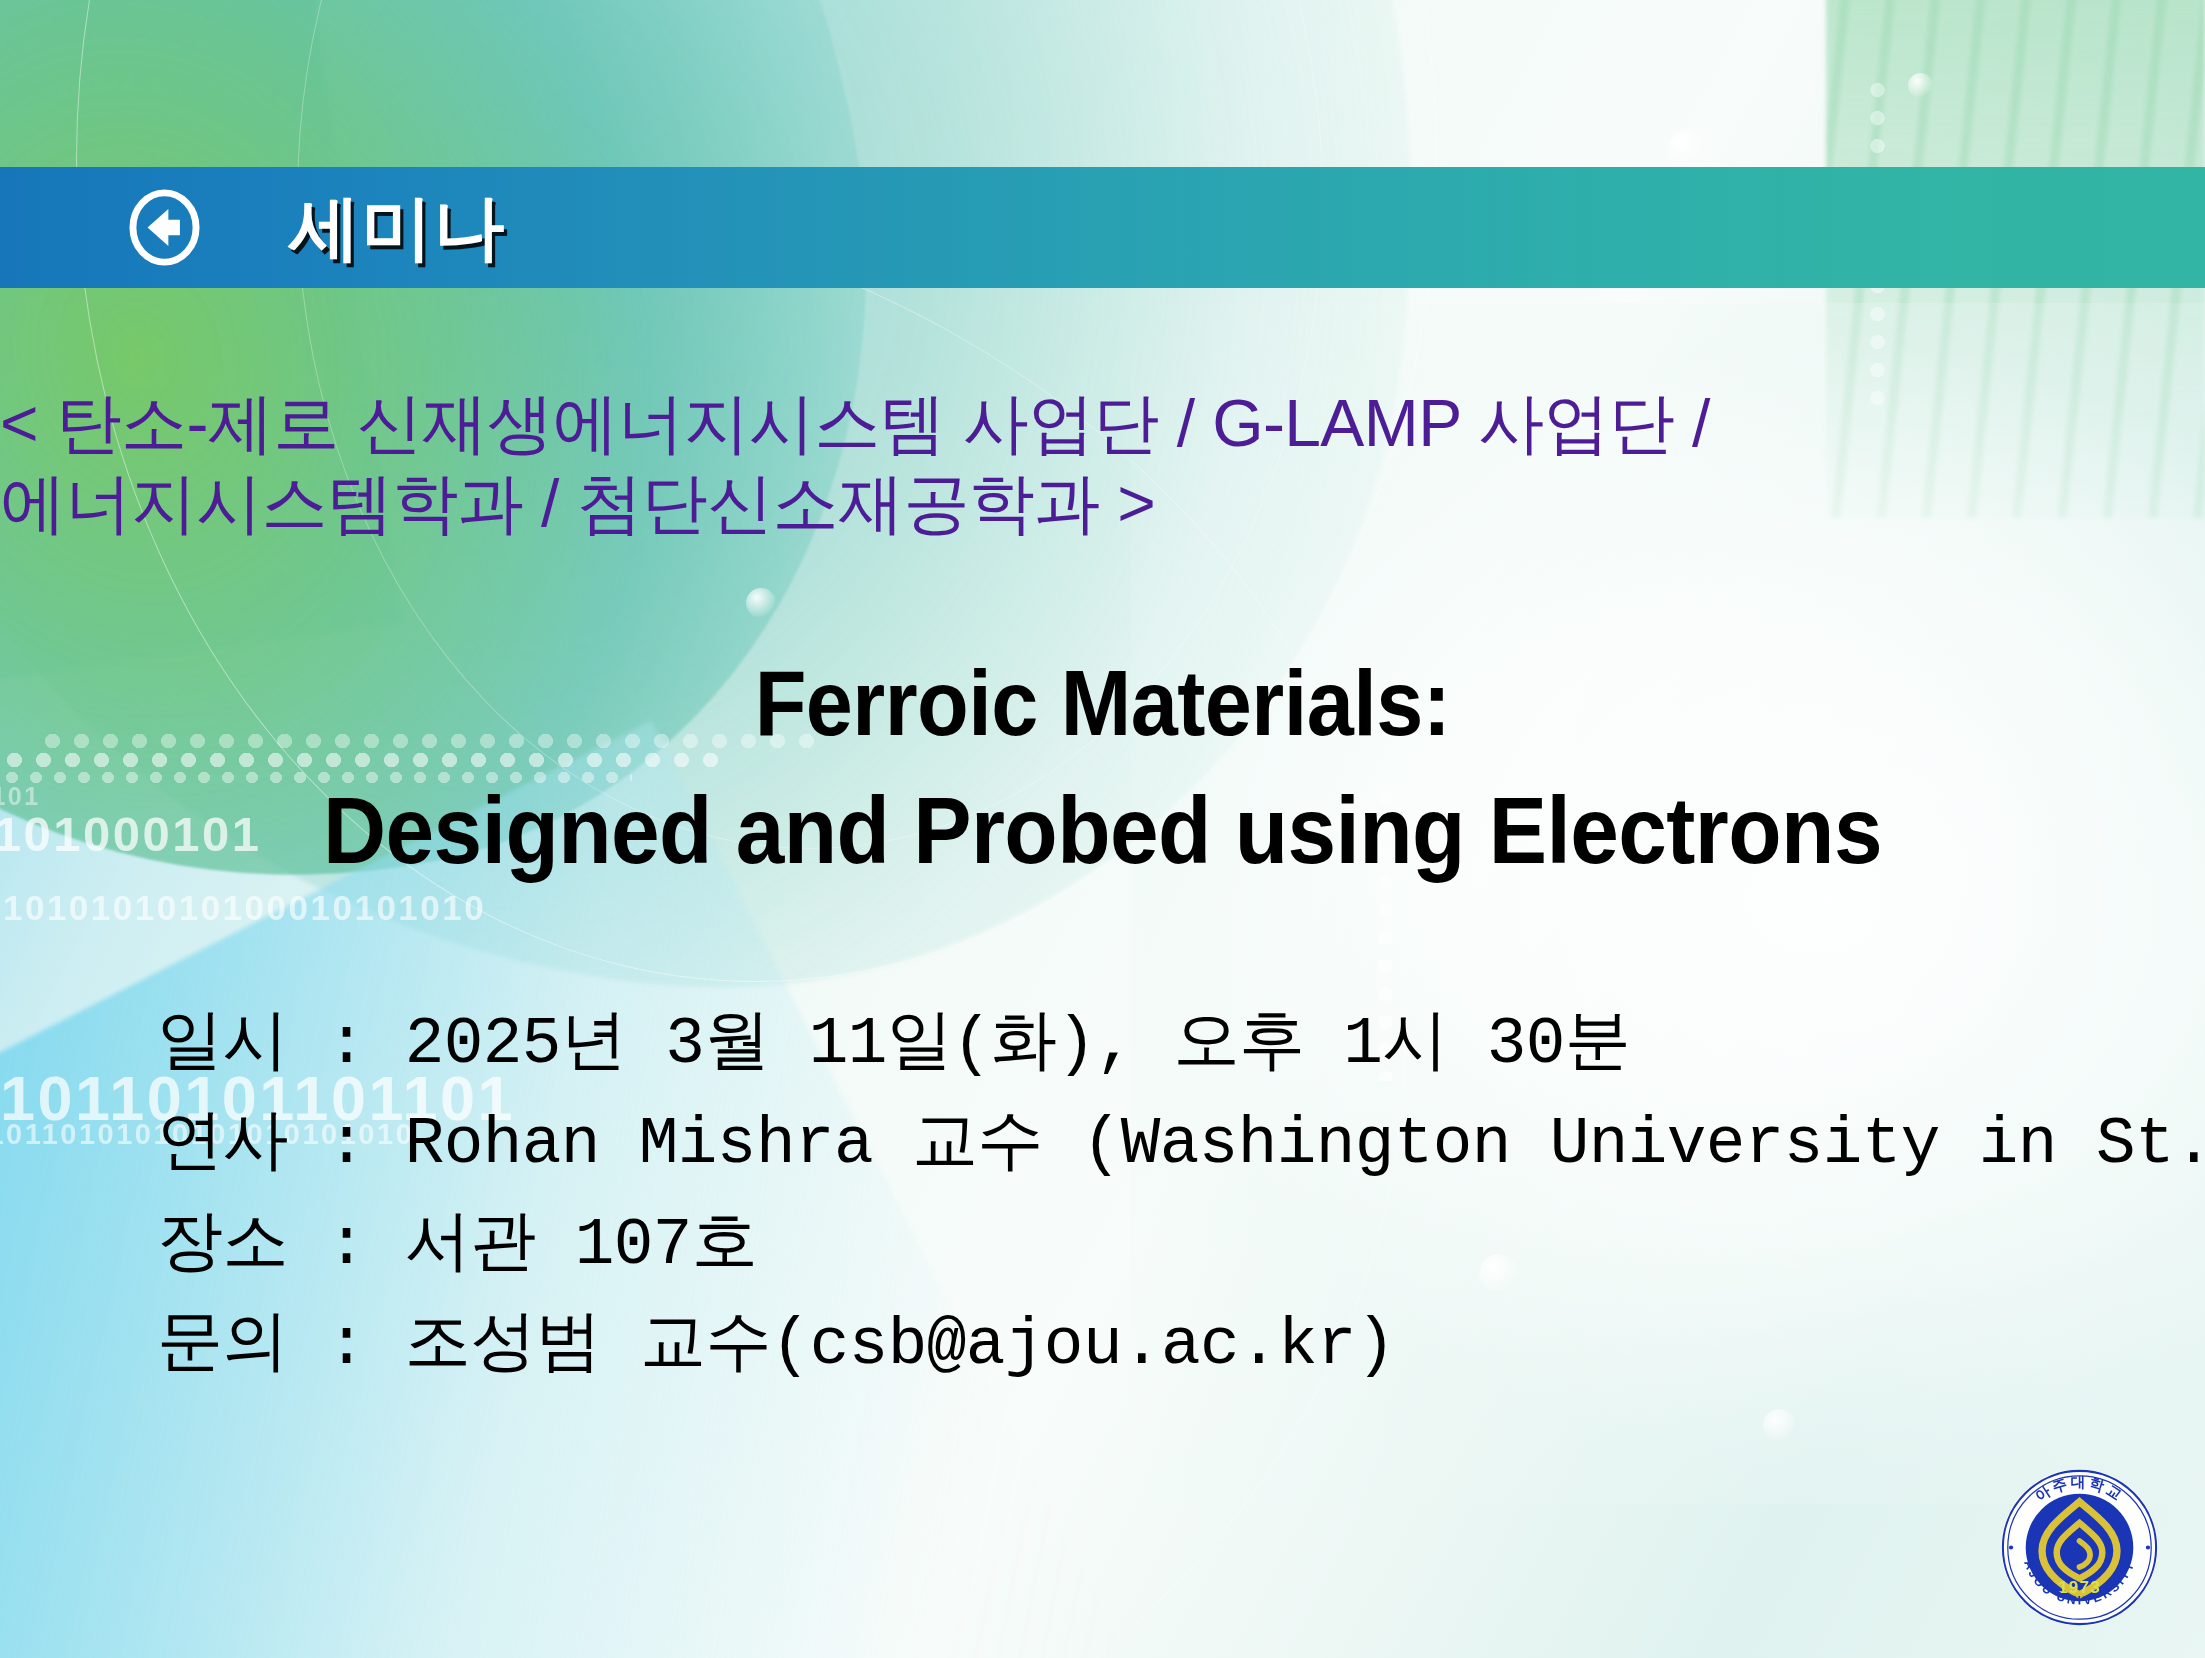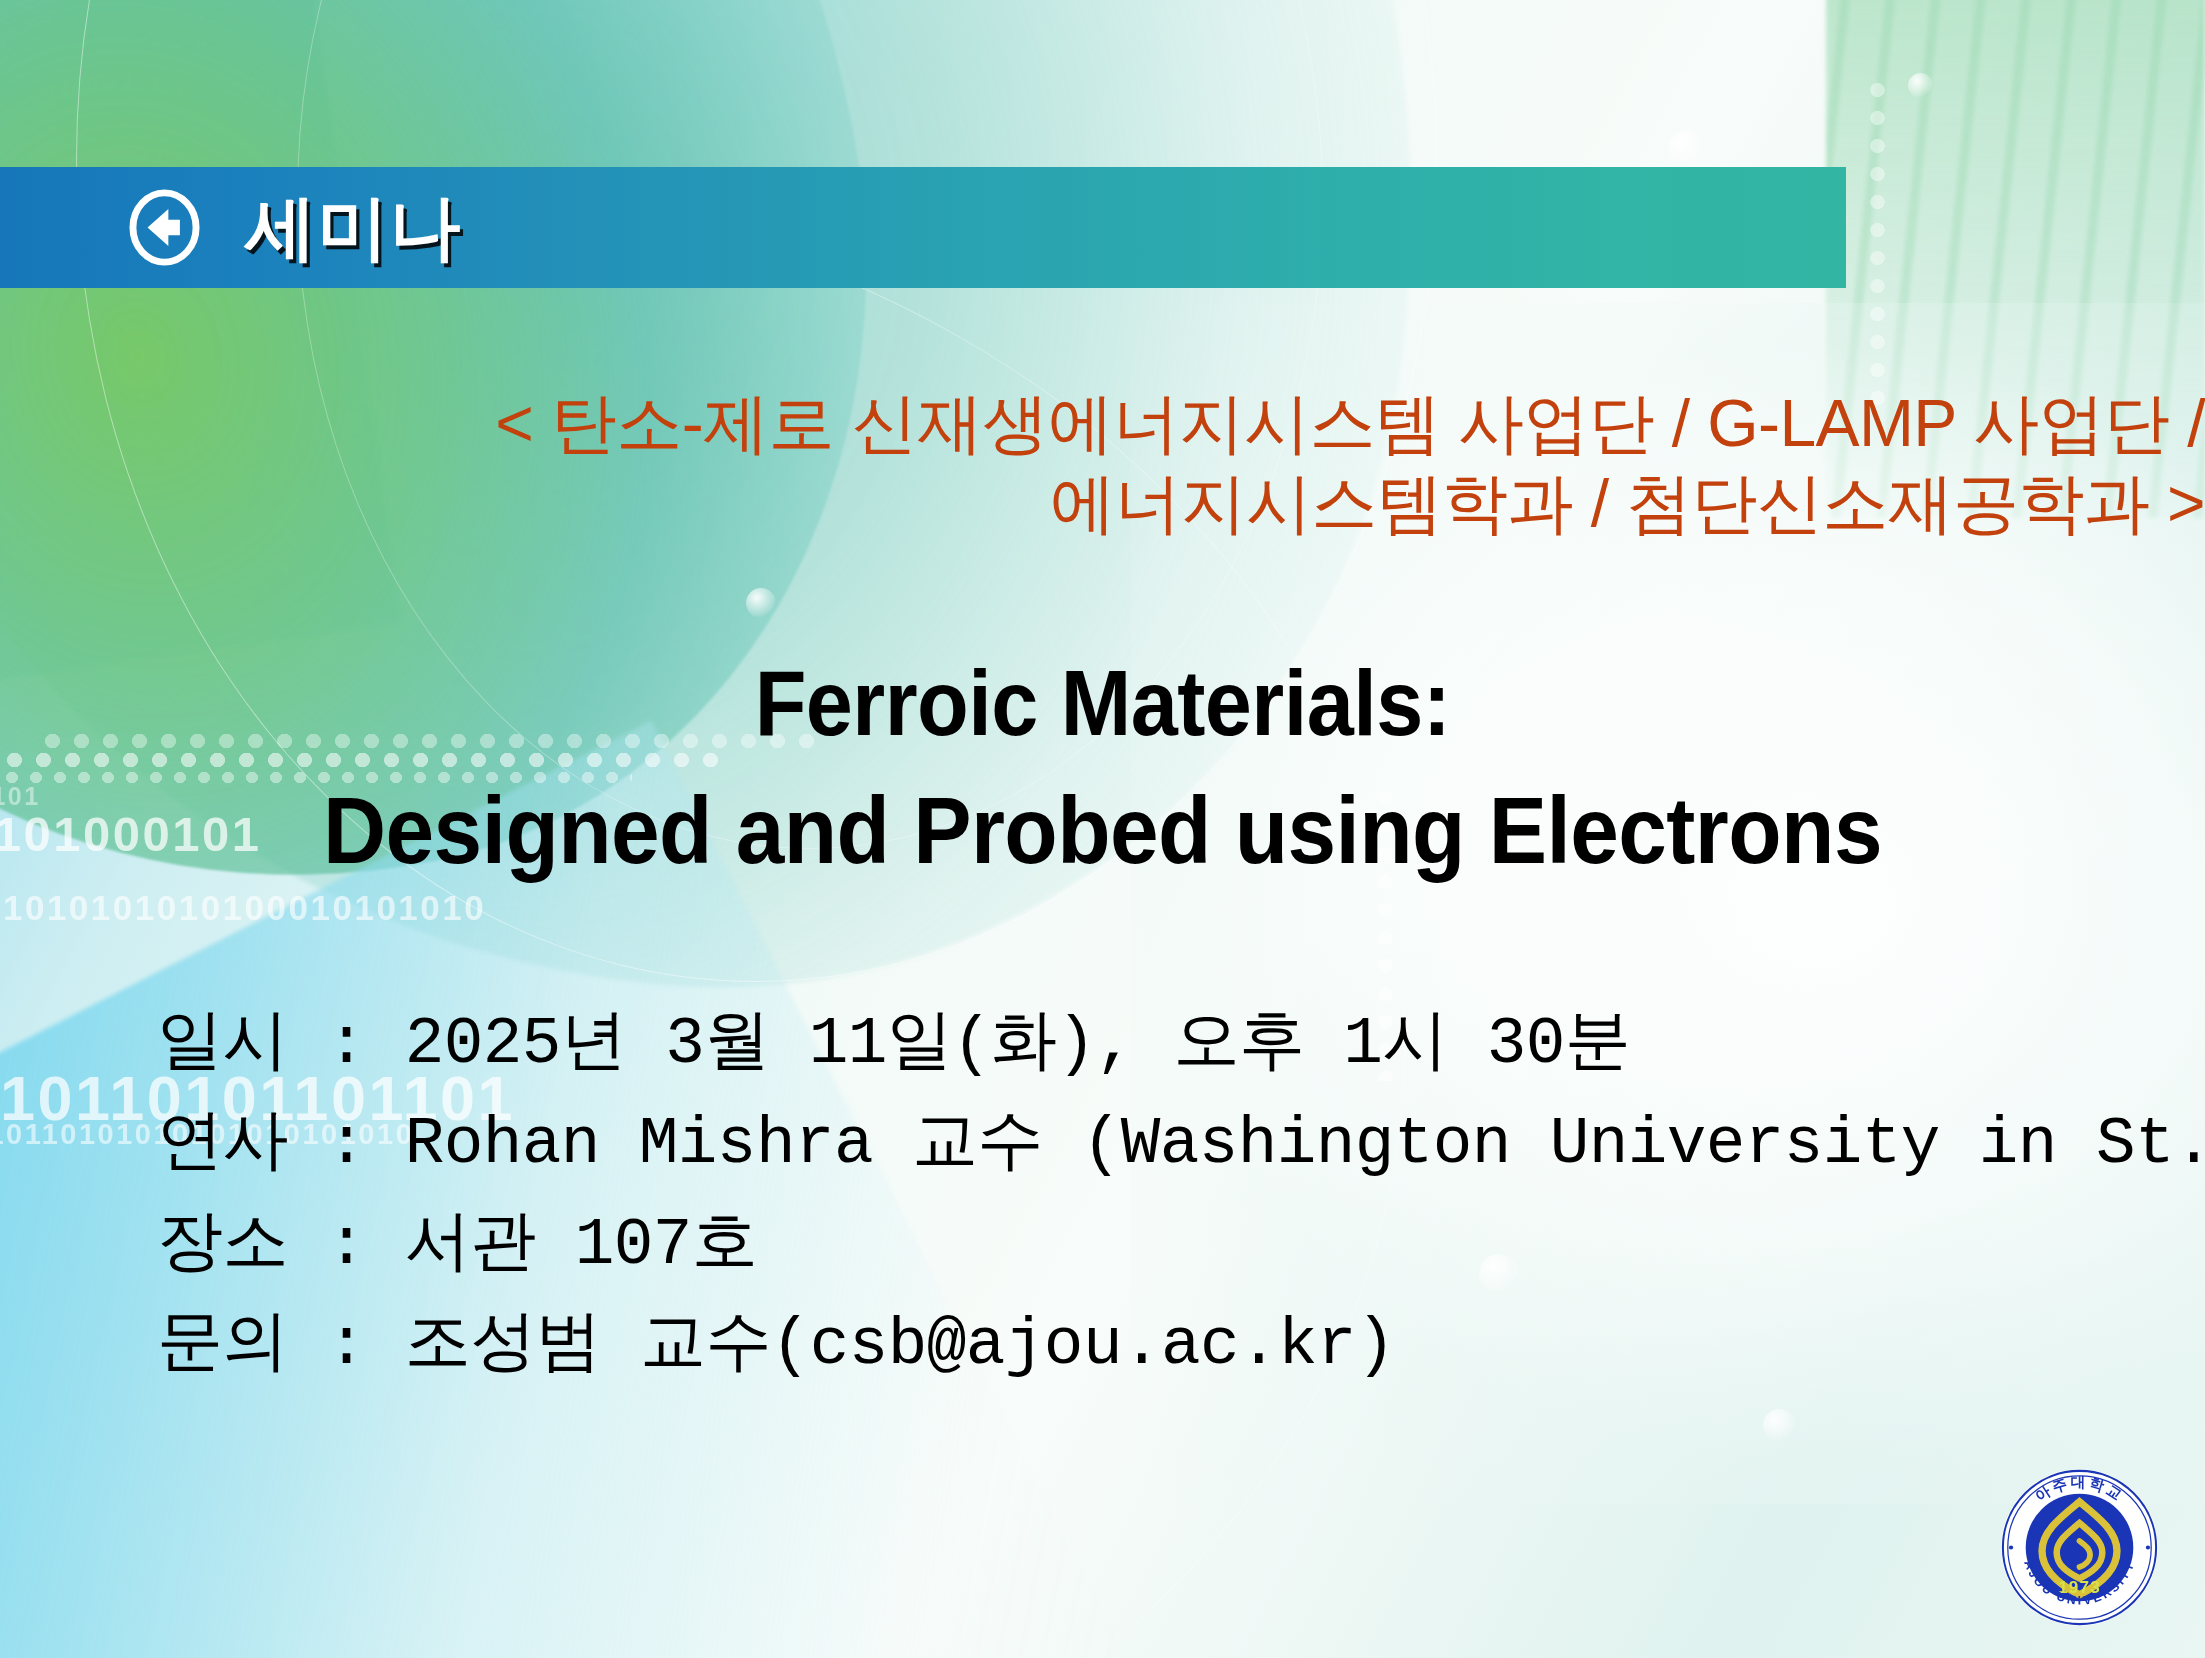--- a/index.html
+++ b/index.html
@@ -186,34 +186,35 @@
     border-radius: 50%;
     background: radial-gradient(circle at 36% 32%, rgba(255,255,255,0.92), rgba(255,255,255,0.18) 62%, rgba(255,255,255,0) 72%);
     filter: blur(0.6px);
   }
 
   
   .header-bar {
     position: absolute;
     left: 0;
     top: 167px;
-    width: 1846px;
+    width: 2205px;
     height: 121px;
     background: linear-gradient(90deg,
       #1676b9 0%,
       #1b81bd 14%,
       #2391b8 32%,
       #29a2b2 52%,
       #2eaeab 72%,
       #32b4a6 88%,
       #33b5a4 100%);
     display: flex;
     align-items: center;
     box-sizing: border-box;
     padding-left: 126px;
+    gap: 44px;
   }
   .back-icon {
     width: 77px;
     height: 77px;
     flex: 0 0 auto;
     display: block;
   }
   .header-title {
     margin-left: 42px;
     color: #ffffff;
@@ -231,22 +232,22 @@
     left: 0;
     top: 289px;
     width: 2205px;
     height: 1370px;
   }
 
   .org-line {
     position: absolute;
     left: 0;
     width: 2205px;
-    text-align: right;
-    color: #c2410c;
+    text-align: left;
+    color: #4c1d95;
     font-size: 66px;
     font-weight: 400;
     line-height: 1.24;
     letter-spacing: -0.6px;
     white-space: nowrap;
   }
   .org-line-1 { top: 94px; }
   .org-line-2 { top: 174px; }
 
   .talk-title {

